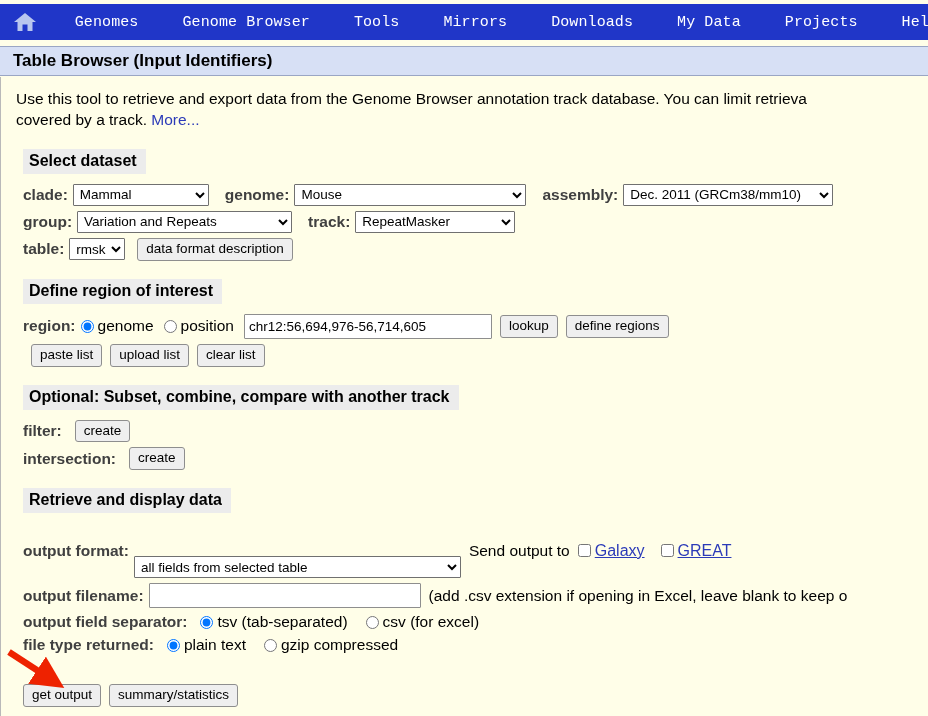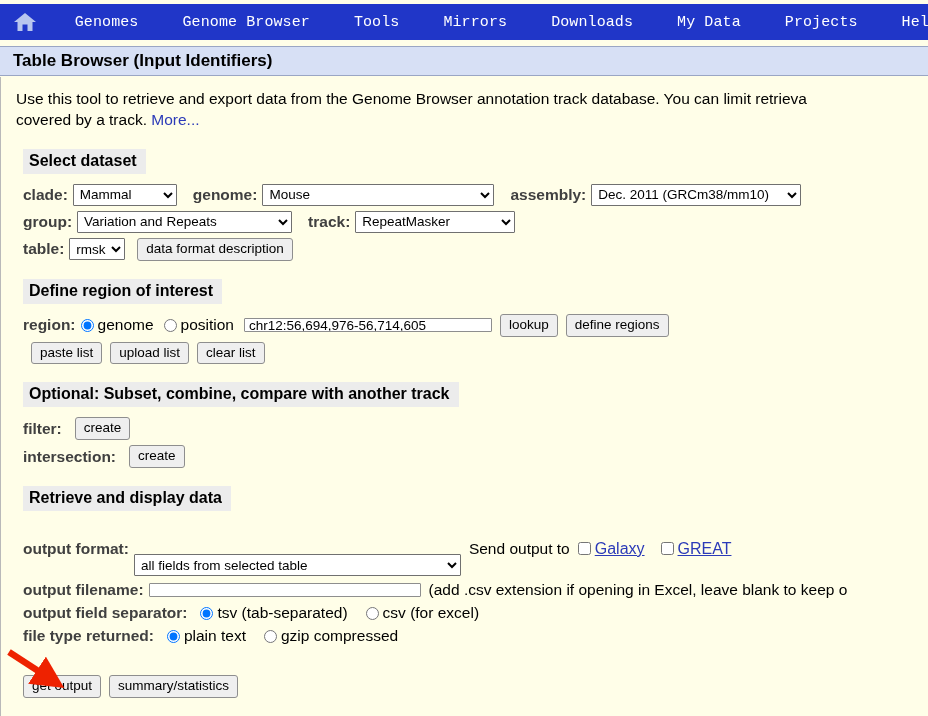--- a/index.html
+++ b/index.html
@@ -120,21 +120,21 @@
   select {
     font-family: "Liberation Sans", sans-serif;
     font-size: 13.5px;
     color: #000;
     background: #ffffff;
     border: 1px solid #707070;
     border-radius: 1px;
     height: 22px;
     padding: 1px 2px;
   }
-  select.w-clade { width: 104px; }
+  select.w-clade { width: 136px; }
   select.w-genome { width: 232px; }
   select.w-assembly { width: 210px; }
   select.w-group { width: 215px; }
   select.w-track { width: 160px; }
   select.w-table { width: 56px; }
   select.w-format { width: 327px; margin-top: 33px; }
 
   button, .btn {
     font-family: "Liberation Sans", sans-serif;
     font-size: 13.5px;
@@ -146,21 +146,21 @@
     line-height: 1.1;
     cursor: pointer;
   }
   input[type=text] {
     font-family: "Liberation Sans", sans-serif;
     font-size: 13.5px;
     color: #000;
     background: #ffffff;
     border: 1px solid #8e8e8e;
     border-radius: 1px;
-    height: 14px;
+    height: 25px;
     padding: 1px 4px;
   }
   input.pos-input { width: 248px; }
   input.fname-input { width: 272px; }
 
   
   input[type=radio], input[type=checkbox] {
     margin: 0 4px 0 0;
     vertical-align: middle;
   }

